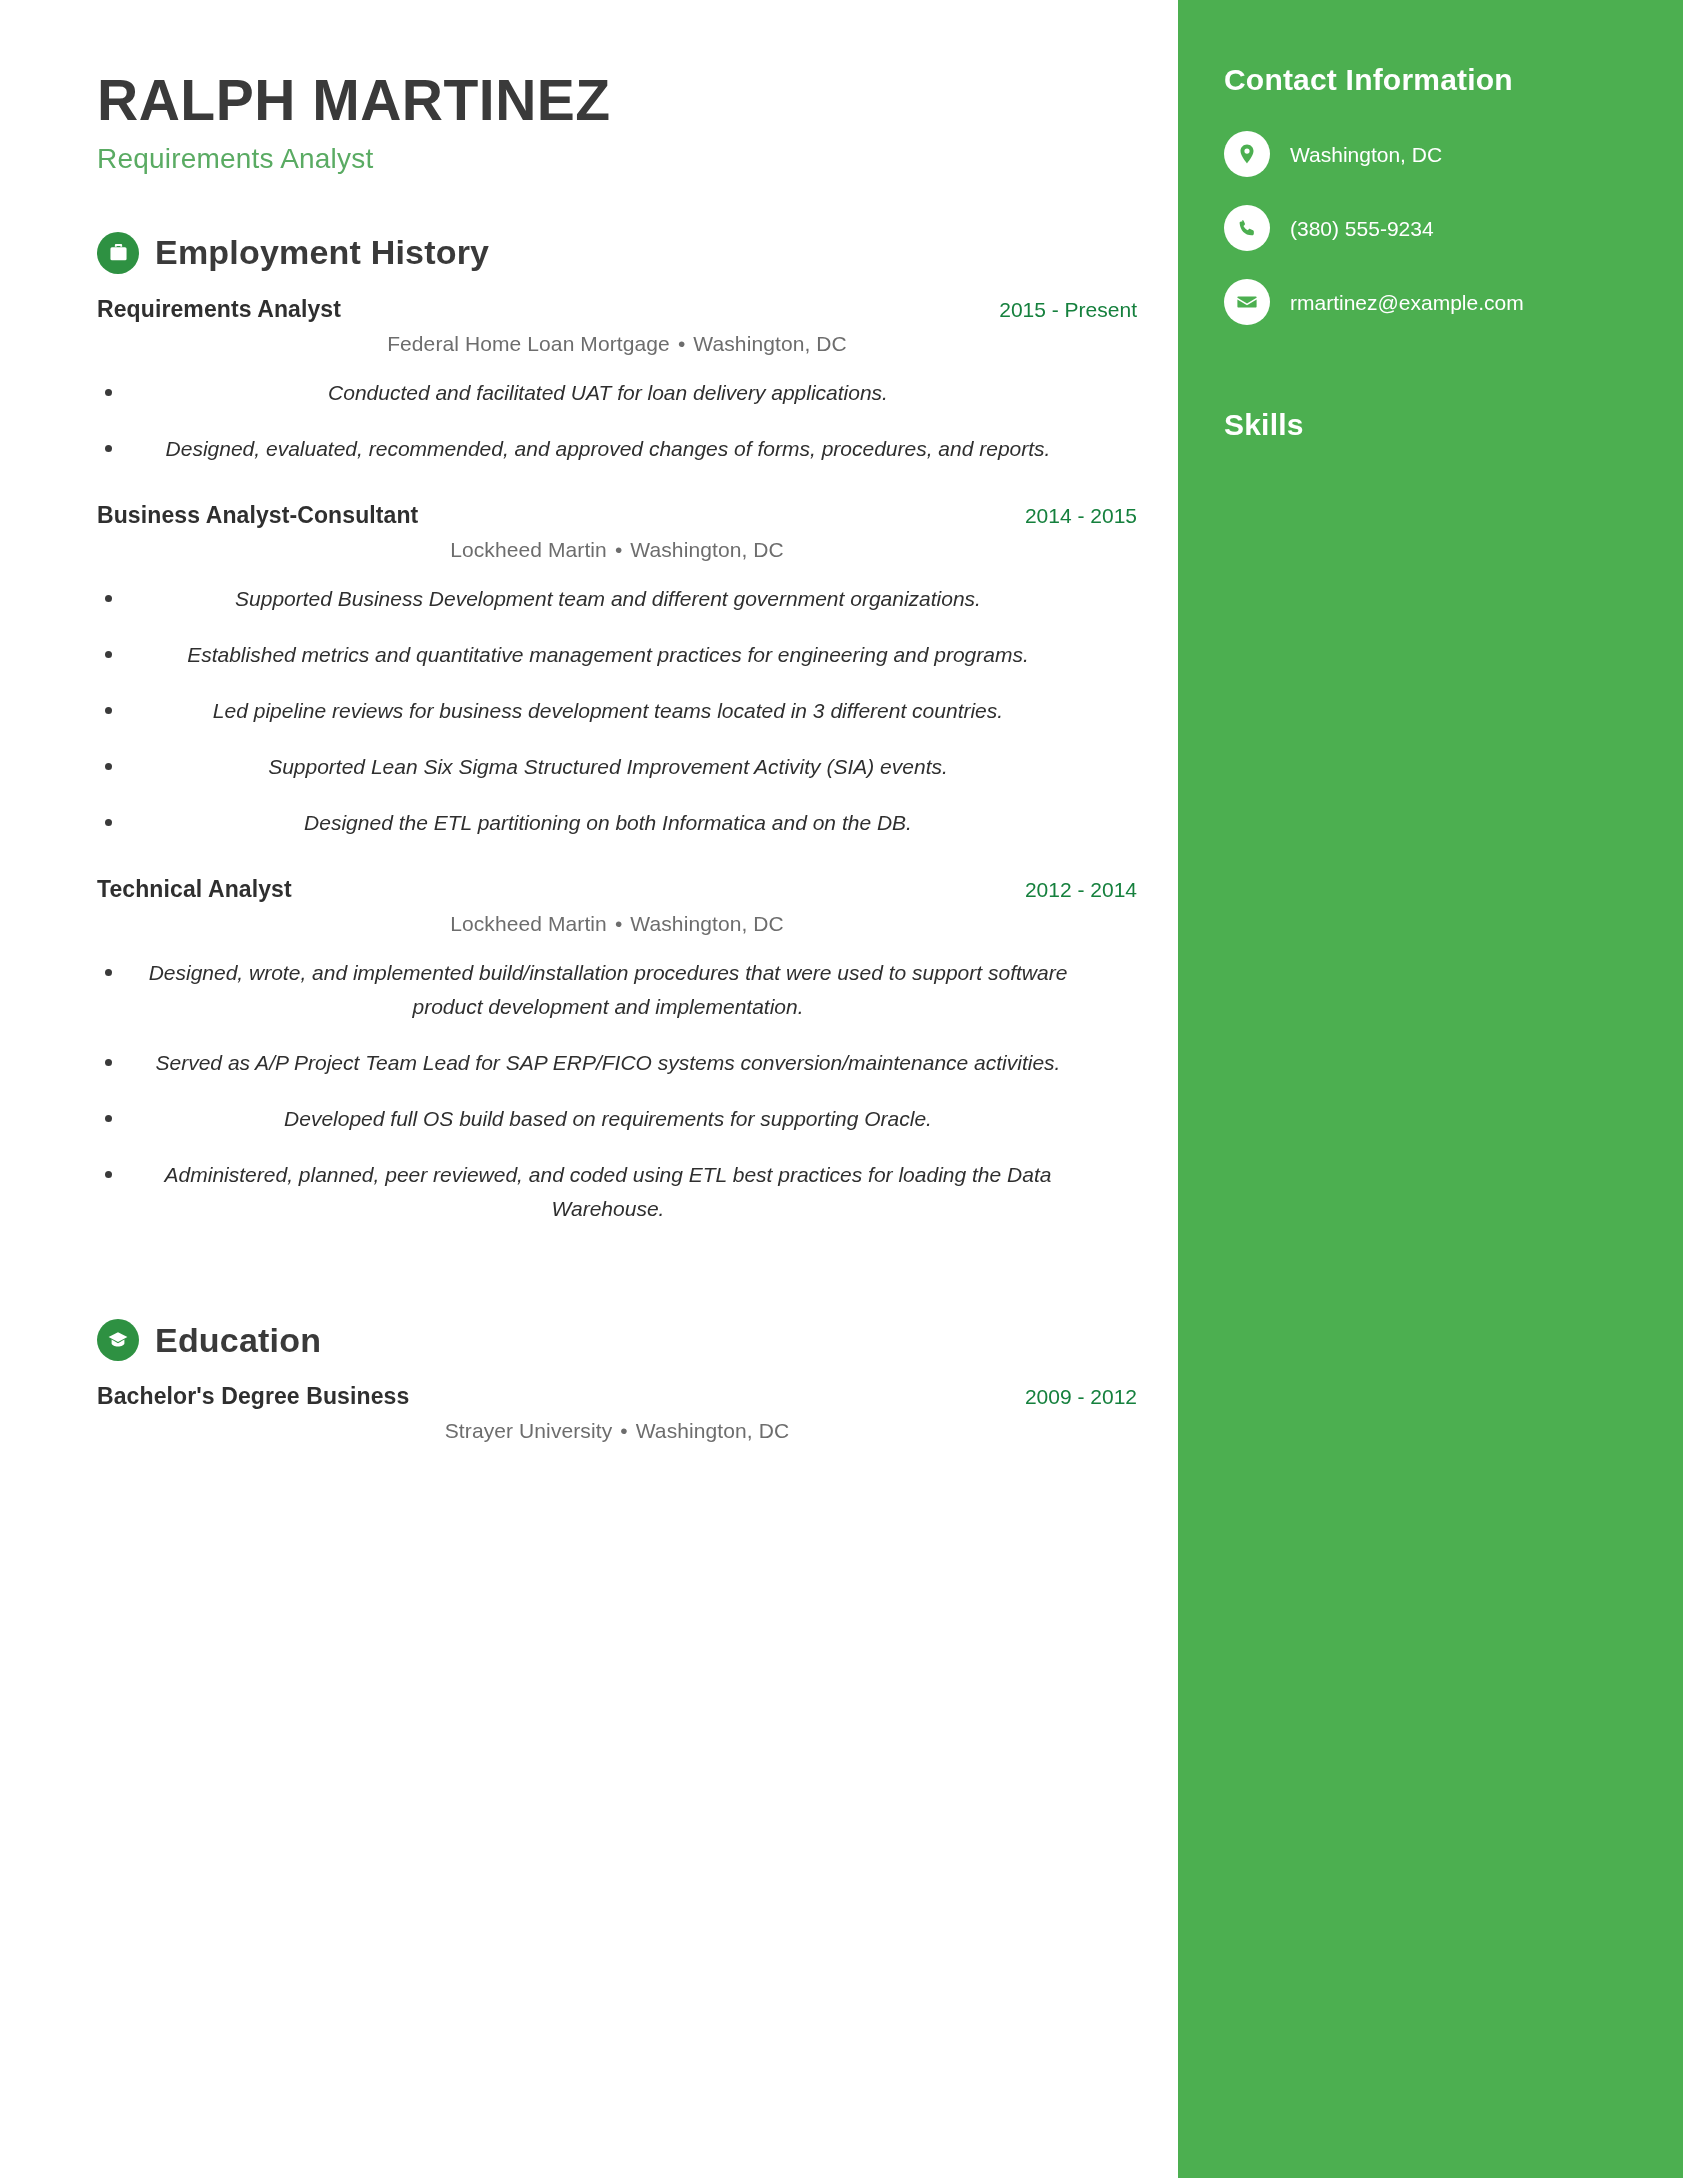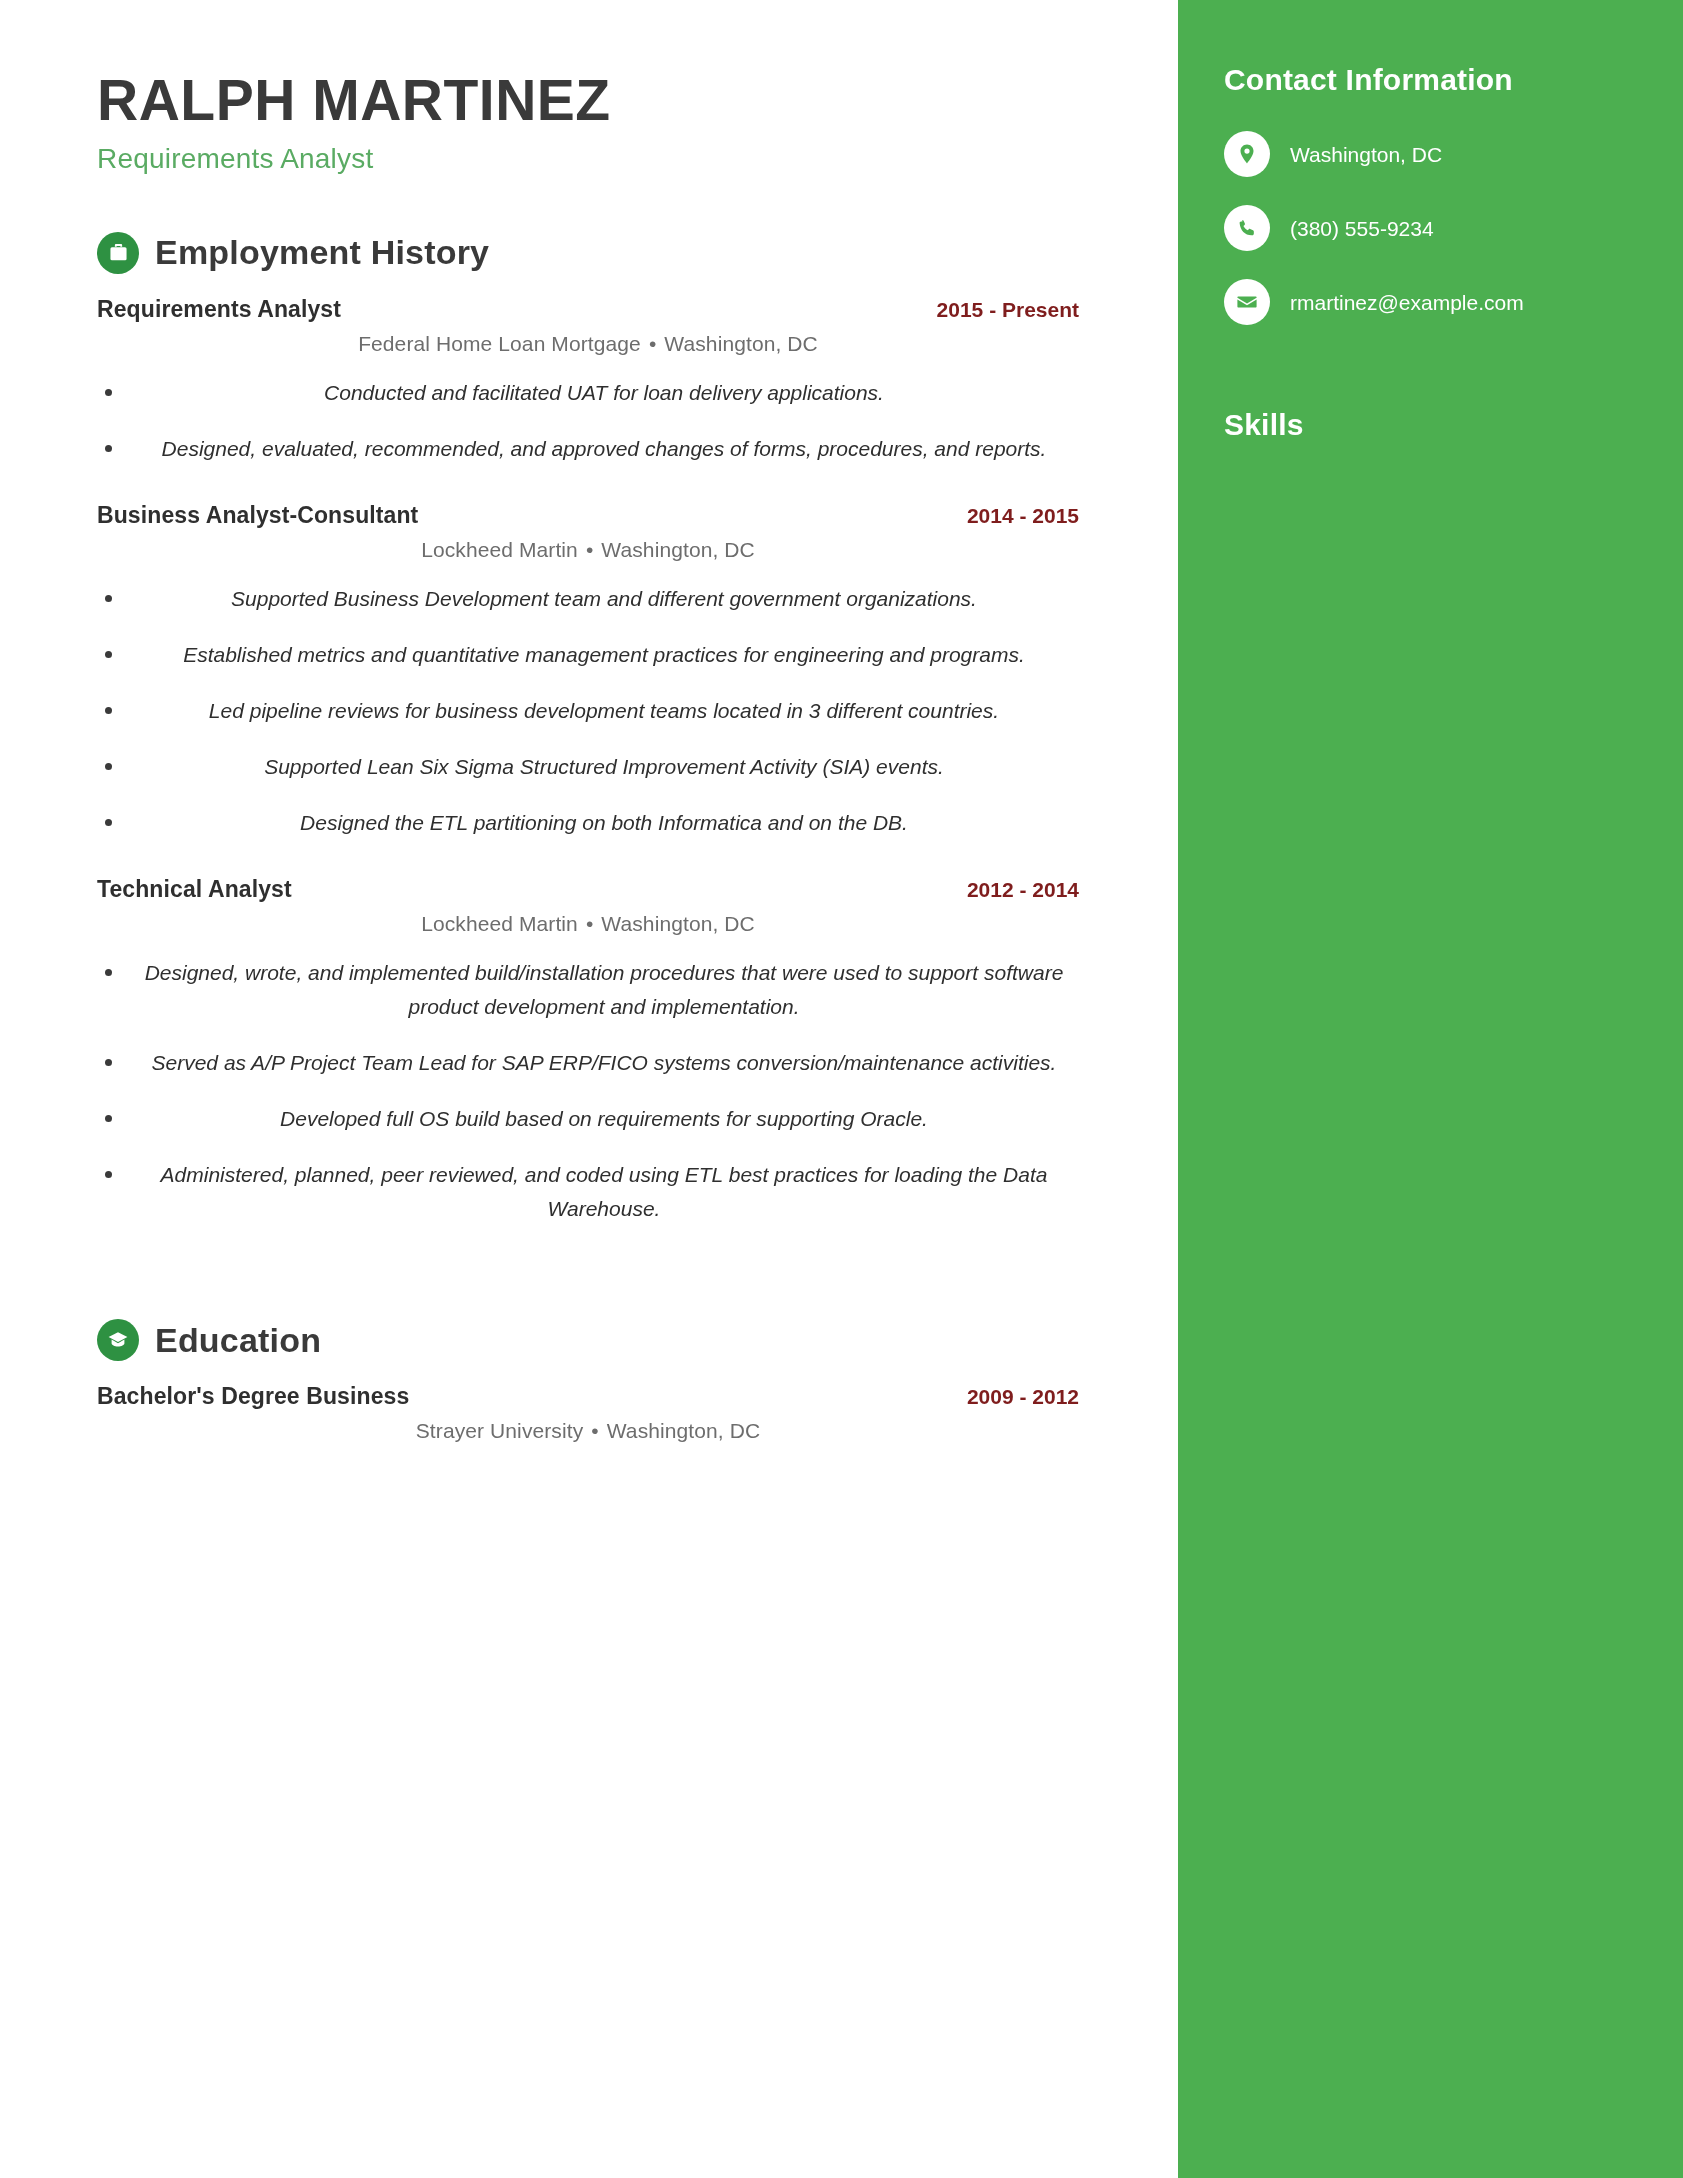--- a/index.html
+++ b/index.html
@@ -16,21 +16,21 @@
     width: 1683px;
     height: 2178px;
     display: flex;
     background: #ffffff;
     overflow: hidden;
   }
 
   
   .main-col {
     width: 1178px;
-    padding: 69px 99px 0 97px;
+    padding: 69px 41px 0 97px;
     background: #ffffff;
   }
 
   .name {
     font-size: 57px;
     font-weight: 700;
     letter-spacing: 0.5px;
     color: #3a3a3a;
     line-height: 1.12;
   }
@@ -91,22 +91,22 @@
 
   .entry-role {
     font-size: 23px;
     font-weight: 700;
     color: #2f2f2f;
     letter-spacing: 0.1px;
   }
 
   .entry-dates {
     font-size: 21px;
-    font-weight: 700;
-    color: #7f1d1d;
+    font-weight: 400;
+    color: #15803d;
     white-space: nowrap;
   }
 
   .entry-meta {
     margin-top: 9px;
     font-size: 21px;
     color: #6d6d6d;
     letter-spacing: 0.1px;
   }
   .entry-meta .dot {

